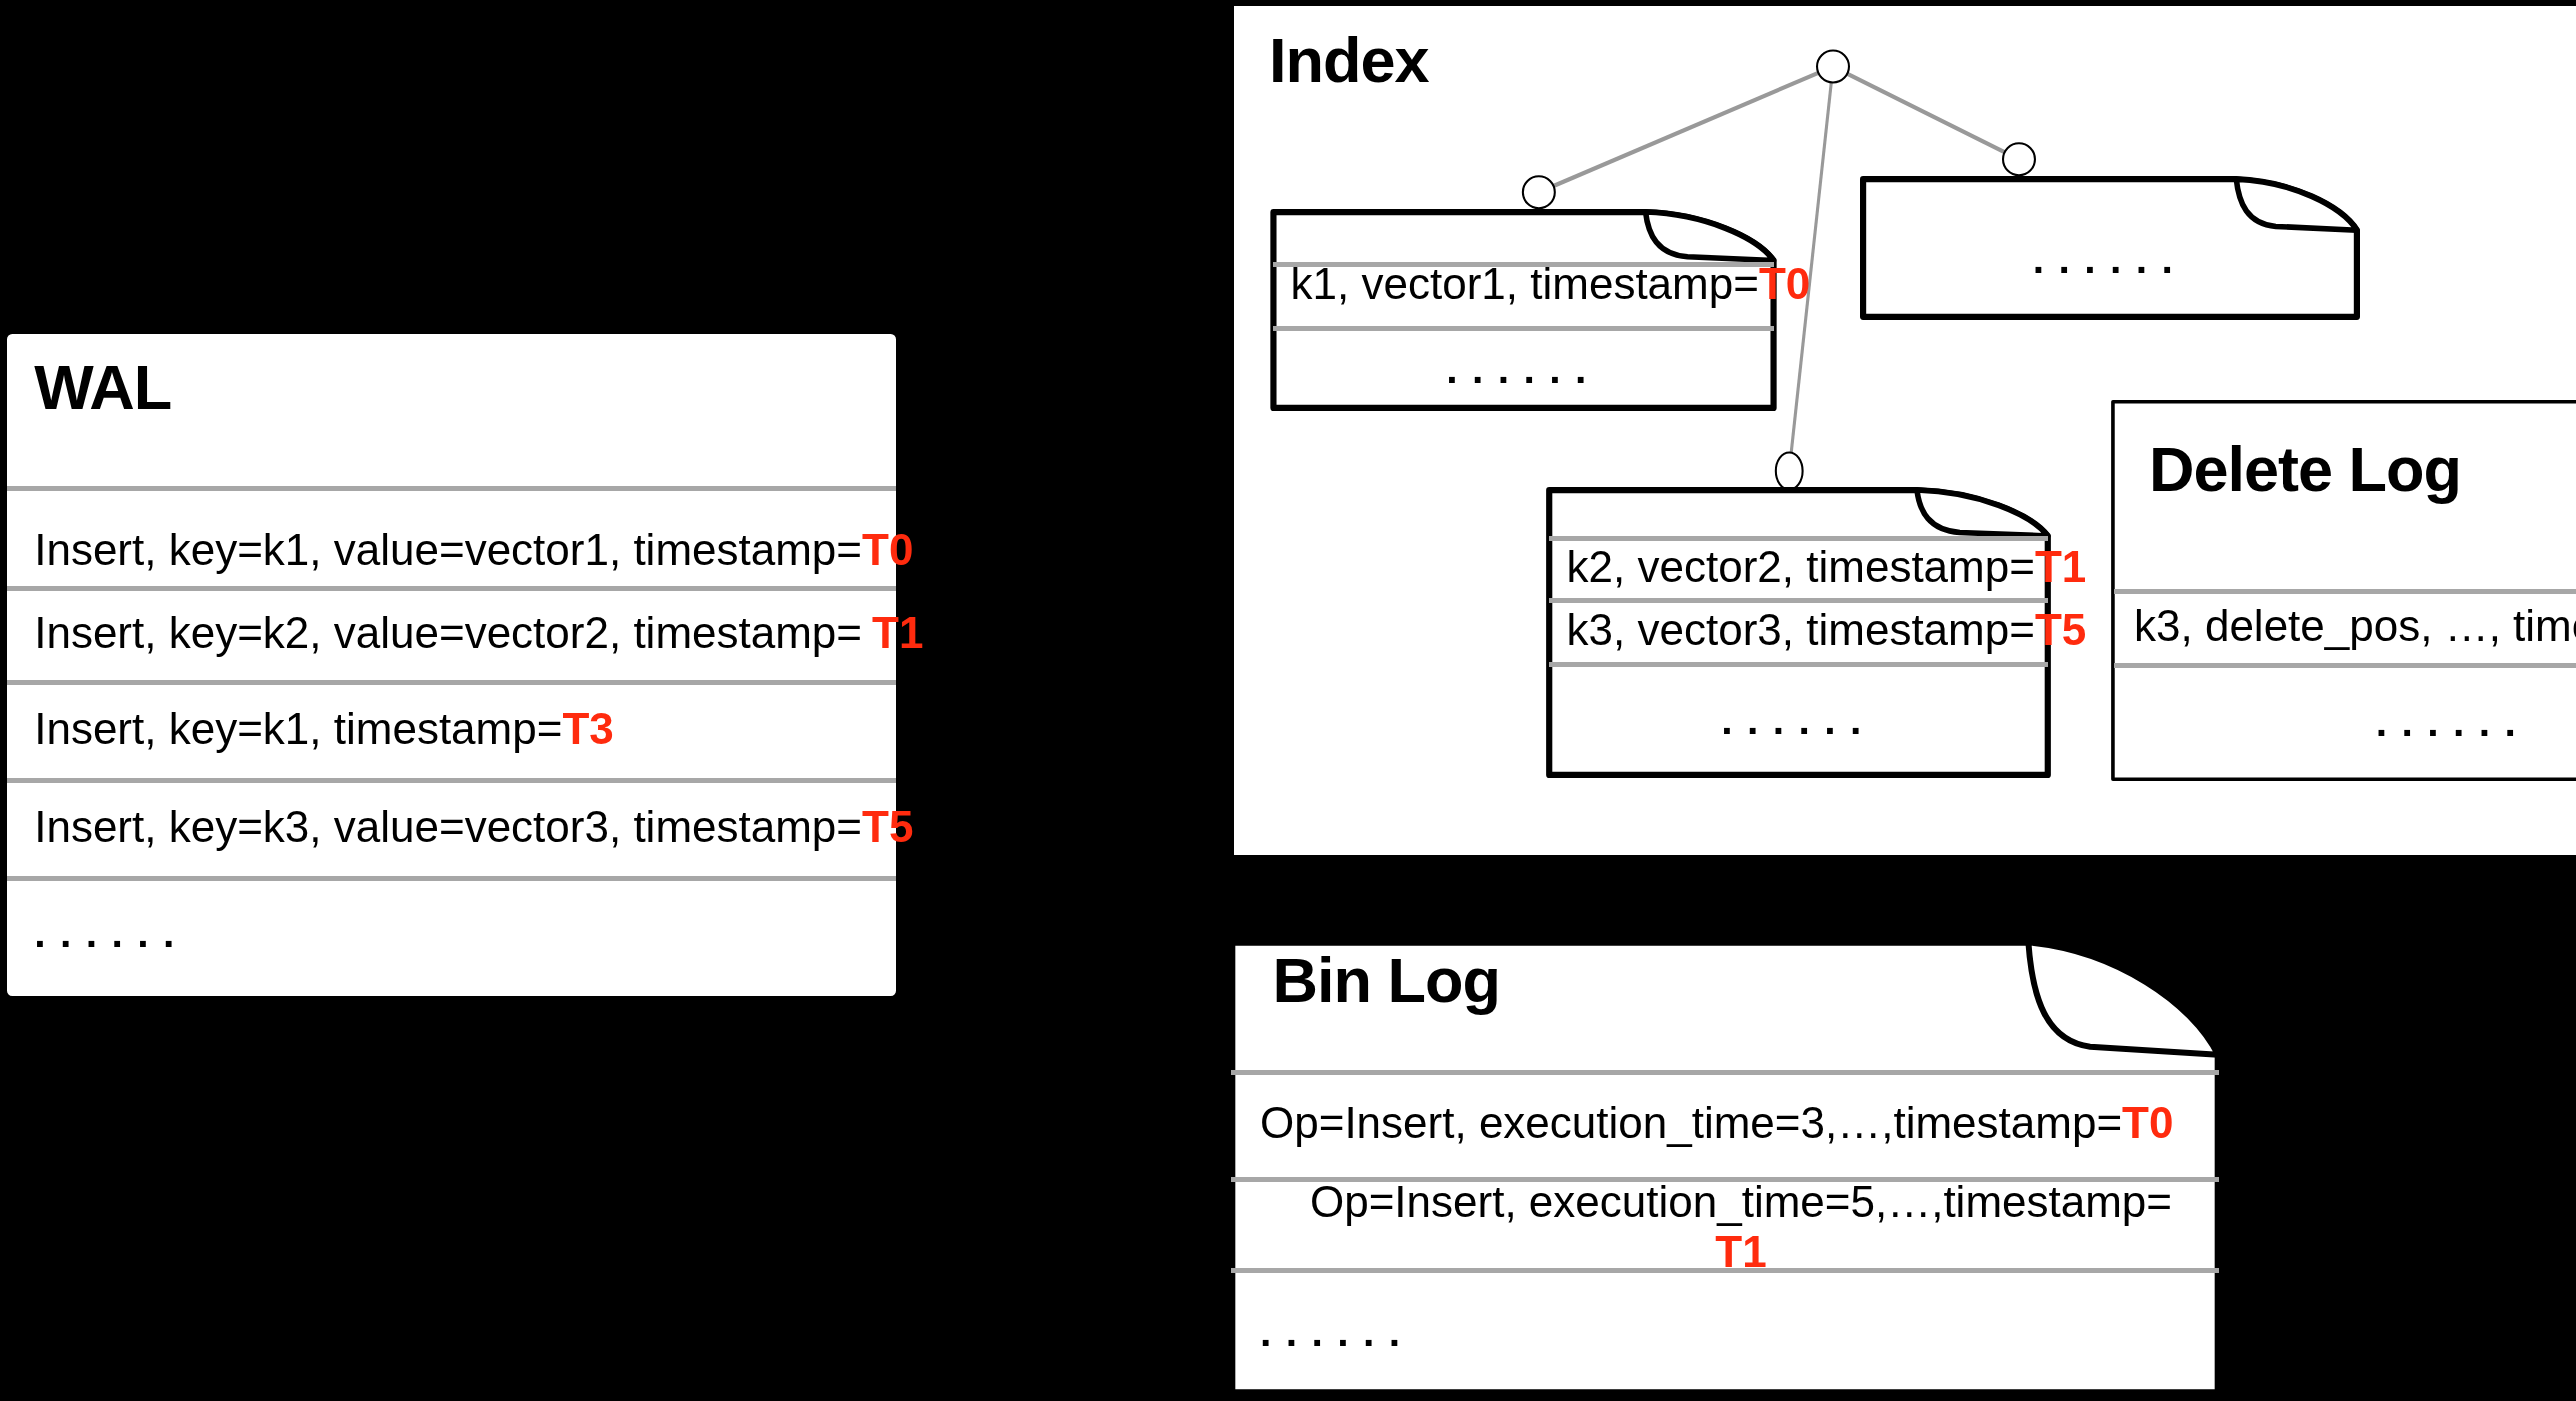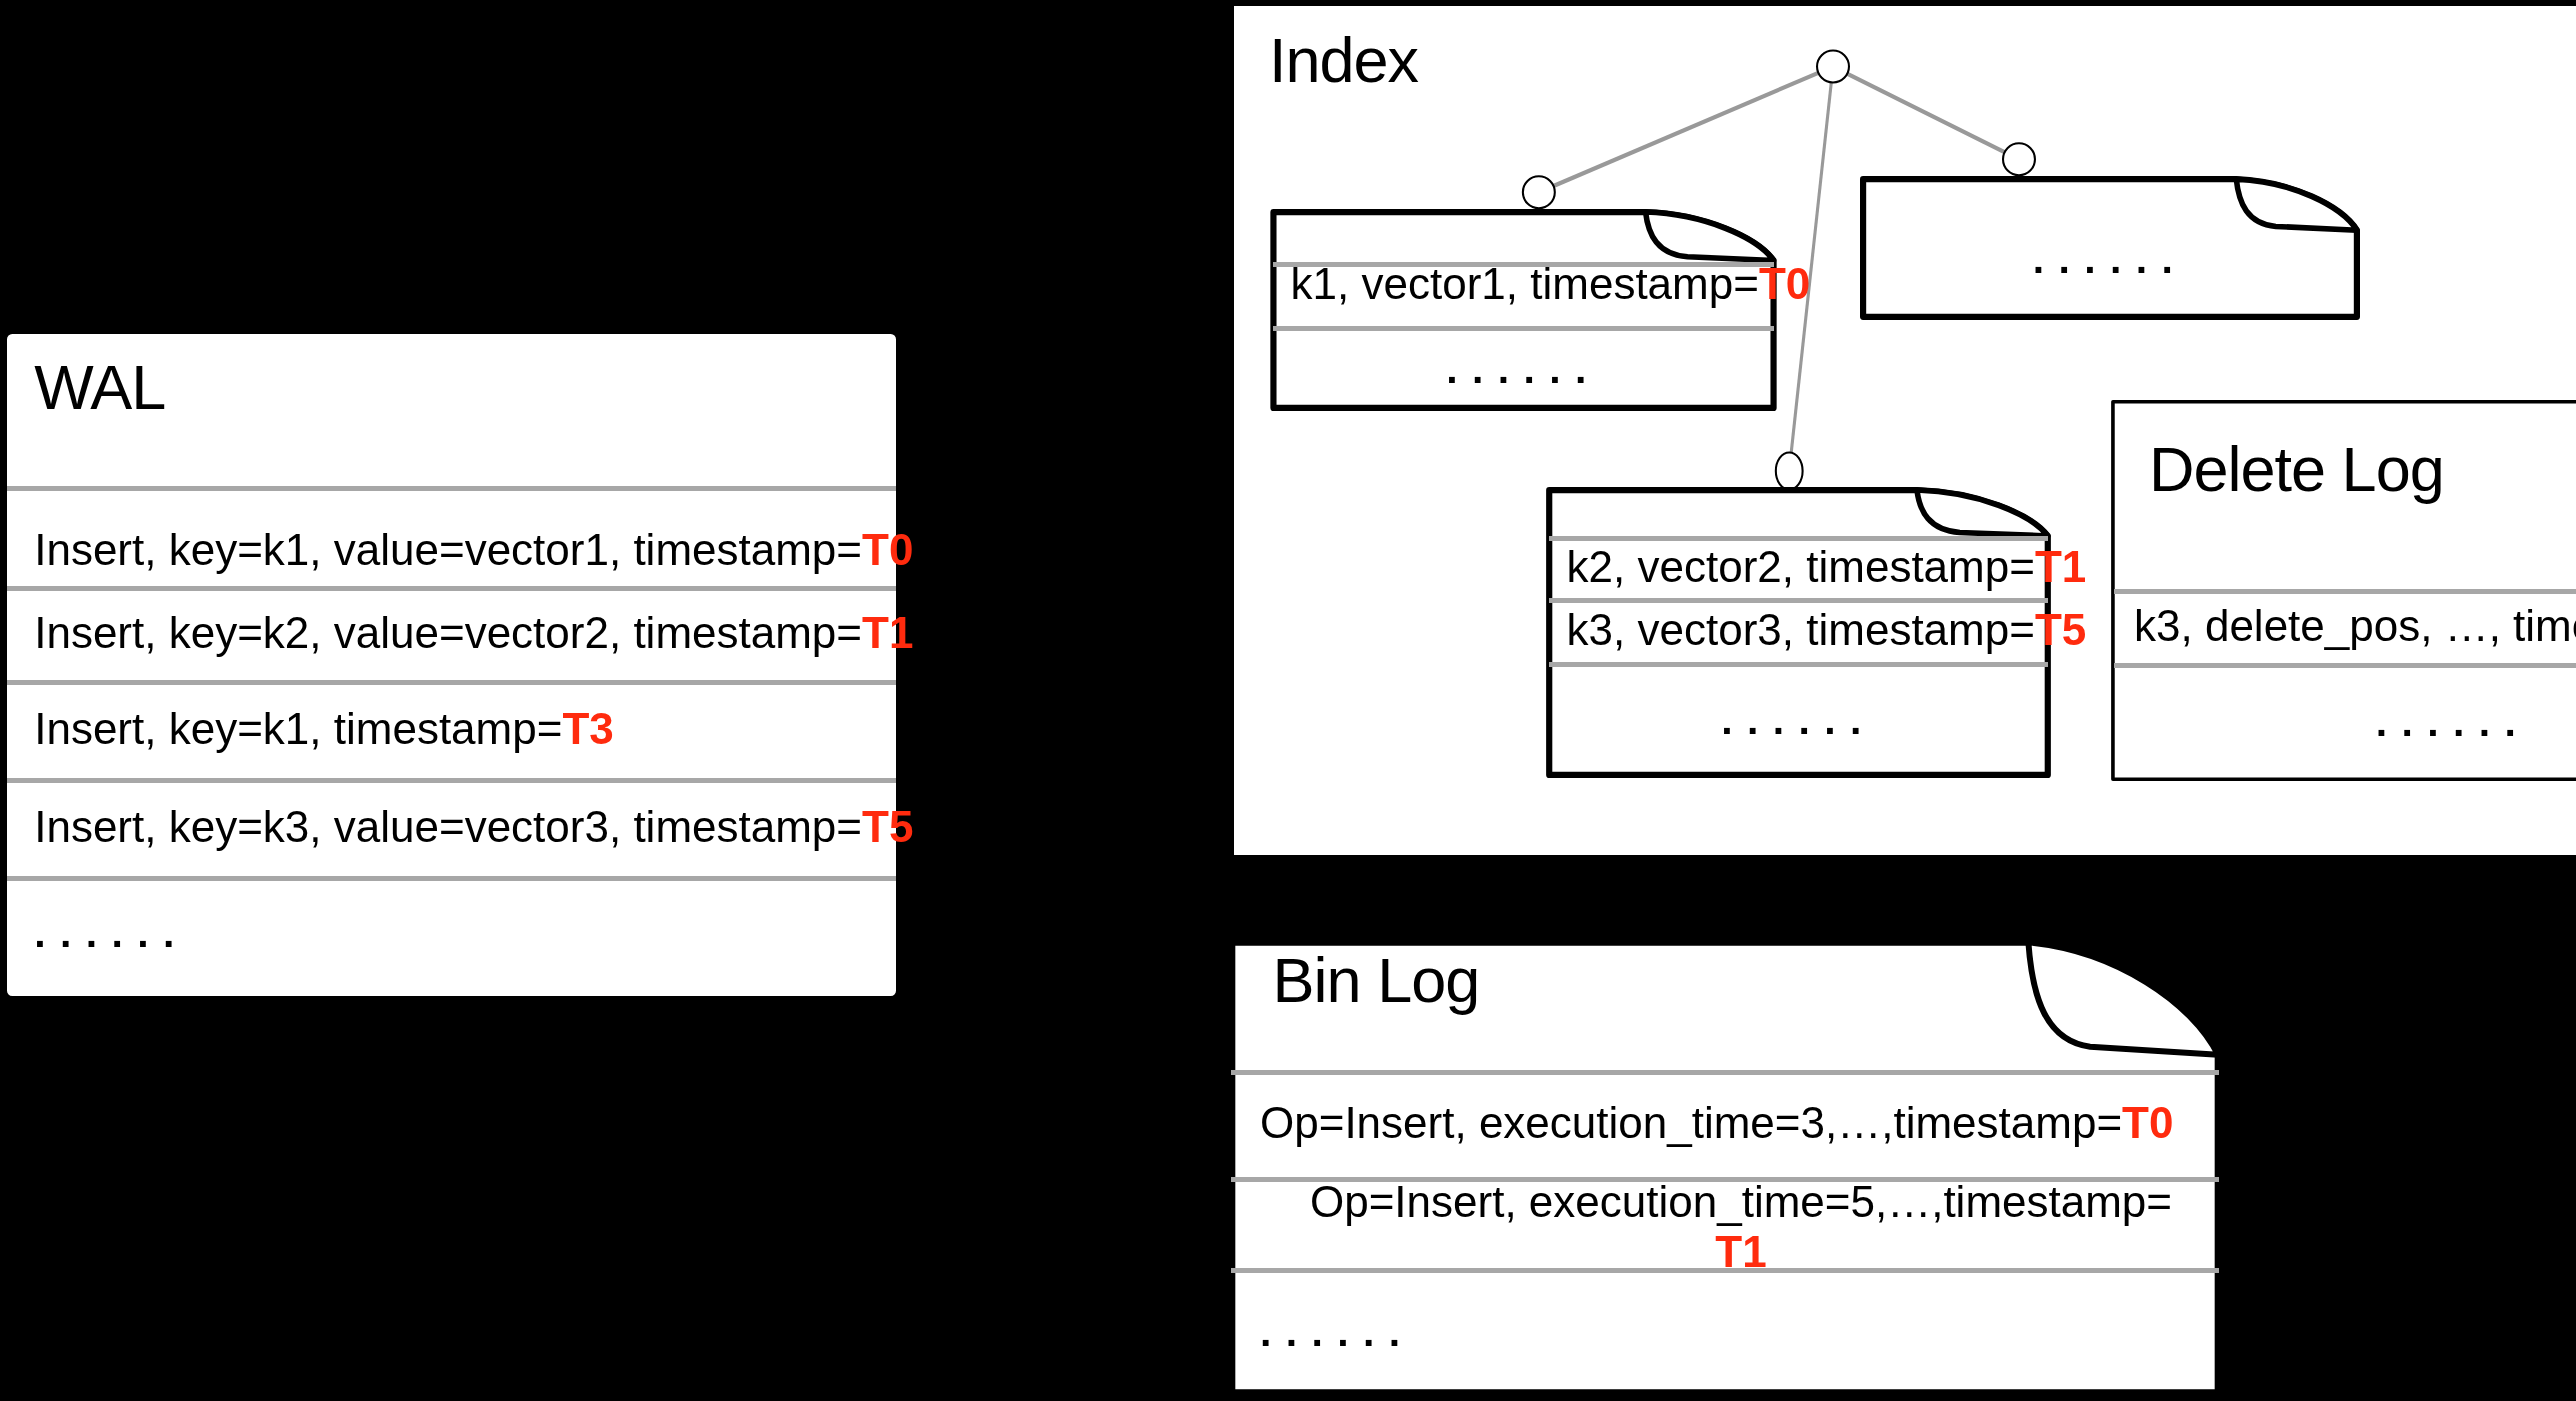--- a/index.html
+++ b/index.html
@@ -2,21 +2,21 @@
 <html style="font-size:8.2px"><head>
 <meta charset="utf-8">
 <style>
   html,body{margin:0;padding:0;background:#000;}
   #stage{position:relative;width:2817px;height:1402px;background:#000;overflow:hidden;
          font-family:"Liberation Sans",sans-serif;}
   .panel{position:absolute;background:#fff;}
   .box{position:absolute;background:#fff;border:2.6px solid #000;border-radius:7.2px;}
   .doc{position:absolute;}
   .doc > svg.outline{position:absolute;left:0;top:0;z-index:1;}
-  .title{position:absolute;font-size:63px;font-weight:400;color:#000;letter-spacing:-1px;
+  .title{position:absolute;font-size:63px;font-weight:700;color:#000;letter-spacing:-1px;
          white-space:nowrap;z-index:3;}
   .divider{position:absolute;left:2.6px;right:2.6px;height:4.6px;background:#a7a7a7;z-index:2;}
   .full .divider{left:0;right:0;}
   .drow{position:absolute;left:0;right:0;display:flex;align-items:center;
         font-size:44px;color:#000;white-space:nowrap;z-index:3;}
   .drow.center{justify-content:center;}
   .hl{color:#ff2b0e;font-weight:700;}
   .dots{font-weight:700;letter-spacing:0.35em;font-size:41px;}
   #tree-svg{position:absolute;left:0;top:0;z-index:0;}
   .doc,.box{z-index:1;}
@@ -44,21 +44,21 @@
     <div class="title" style="left:27px;top:16.5px;">WAL</div>
     <div class="divider" style="top:152px"></div>
     <div class="divider" style="top:252px"></div>
     <div class="divider" style="top:346px"></div>
     <div class="divider" style="top:444px"></div>
     <div class="divider" style="top:542px"></div>
     <div class="drow" style="top:166px;height:100px;padding-left:27px;">
       <span>Insert, key=k1, value=vector1, timestamp=</span>
         <span class="hl">T0</span>
     </div>
-    <div class="drow" style="top:252px;height:93px;padding-left:27px;">
+    <div class="drow" style="top:252px;height:93px;padding-left:27px;gap:10px;">
       <span>Insert, key=k2, value=vector2, timestamp=</span>
         <span class="hl">T1</span>
     </div>
     <div class="drow" style="top:346px;height:98px;padding-left:27px;">
       <span>Insert, key=k1, timestamp=</span>
         <span class="hl">T3</span>
     </div>
     <div class="drow" style="top:444px;height:98px;padding-left:27px;text-align:center;">
       <span>Insert, key=k3, value=vector3, timestamp=</span>
         <span class="hl">T5</span>

